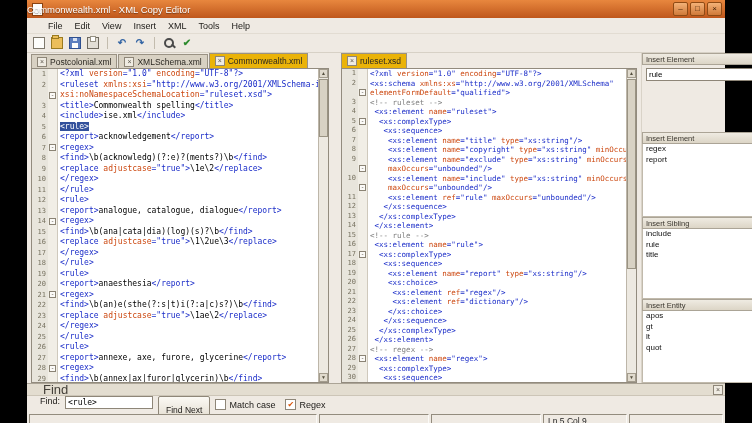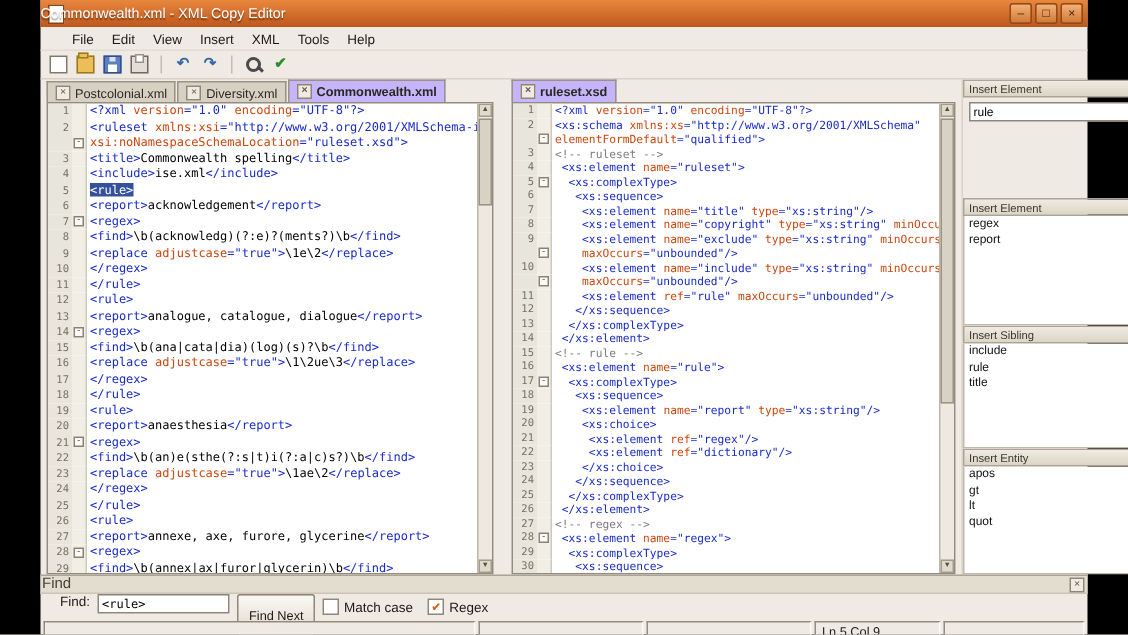--- a/index.html
+++ b/index.html
@@ -44,21 +44,21 @@
   .ic-spell-check{color:#2E8B2E;font-weight:bold}
 
   
   #main{flex:none;height:330px;display:flex;padding:0 3px 0 4px;box-sizing:border-box}
   .pane{display:flex;flex-direction:column;box-sizing:border-box}
   #left-pane{width:298px;margin-right:12px}
   #right-pane{width:296px;margin-right:4px}
   .tabsrow{height:15px;display:flex;align-items:flex-end;flex:none}
   .tab{display:flex;align-items:center;height:14px;padding:0 5px;margin-right:1px;font-size:8.5px;color:#2B2822;
        background:#D8D1C3;border:1px solid #9A9284;border-bottom:none;box-sizing:border-box}
-  .tab.active{background:#c4b5fd;font-weight:bold;height:15px}
+  .tab.active{background:#eab308;font-weight:normal;height:15px}
   .tabx{display:inline-block;width:8px;height:8px;border:1px solid #8E8678;background:#EFEBE2;color:#5C564C;
         font-size:7px;line-height:7px;text-align:center;margin-right:3px;flex:none}
 
   .ed{flex:1;background:#FFF;border:1px solid #928B7E;overflow:hidden;position:relative;padding-right:9px;box-sizing:border-box}
   #led{--rh:10.5px}
   #red{--rh:9.5px}
   .ed-row{display:flex;height:var(--rh);line-height:var(--rh);font-family:"DejaVu Sans Mono",monospace;
           font-size:8px;white-space:pre}
   #red .ed-row{font-size:7.5px}
   .num{width:14px;flex:none;text-align:right;padding-right:2px;background:#E8E5DC;color:#76715F;font-size:7px}
@@ -88,21 +88,21 @@
        line-height:7px;text-align:center;margin-right:2px;flex:none}
   .pc{flex:1;display:flex;flex-direction:column;overflow:hidden}
   .pinput{height:13px;margin:3px 4px;border:1px solid #8E8678;font-family:"Liberation Sans",sans-serif;
           font-size:8px;padding:0 2px;box-sizing:border-box}
   .plist{flex:1;background:#FFF;border:1px solid #C1BAAC;border-top:none;overflow:hidden}
   .pli{height:10.5px;line-height:10.5px;font-size:8px;color:#111;padding-left:3px}
 
   
   #find-h{height:11px;flex:none;background:#E3DDD0;border-top:1px solid #ABA496;border-bottom:1px solid #CCC5B7;
           display:flex;align-items:center}
-  #find-h .lbl{font-size:10px;color:#45413A;padding-left:1px;flex:1}
+  #find-h .lbl{font-size:13px;color:#45413A;padding-left:16px;flex:1}
   #find-row{height:17px;flex:none;display:flex;gap:5px;padding:0 13px}
   #find-label{font-size:9px;color:#1C1A17}
   #find-input{width:88px;height:13px;border:1px solid #8E8678;font-size:8px;font-family:"DejaVu Sans Mono",monospace;
               padding:0 2px;box-sizing:border-box}
   #find-btn{height:28px;padding:0 7px;font-size:8.5px;color:#1C1A17;background:linear-gradient(#FBF9F4,#DED7C9);
             border:1px solid #8E8678;border-radius:2px}
   .cbw{display:flex;align-items:center;font-size:9px;color:#1C1A17}
   .cbb{display:inline-block;width:9px;height:9px;border:1px solid #8E8678;background:#FFF;font-size:8px;
        line-height:9px;text-align:center;color:#D9560B;margin-right:3px}
 
@@ -170,21 +170,21 @@
   <div id="main">
 
     <div id="left-pane" class="pane">
       <div id="ltabs" class="tabsrow">
           <div class="tab">
             <span class="tabx">×</span>
             <span class="tabl">Postcolonial.xml</span>
           </div>
           <div class="tab">
             <span class="tabx">×</span>
-            <span class="tabl">Diversity.xml</span>
+            <span class="tabl">XMLSchema.xml</span>
           </div>
           <div class="tab active">
             <span class="tabx">×</span>
             <span class="tabl">Commonwealth.xml</span>
           </div>
         </div>
       <div id="led" class="ed">
         <div class="vsb">
           <div class="sb-up">▲</div>
           <div class="sb-thumb"></div>

